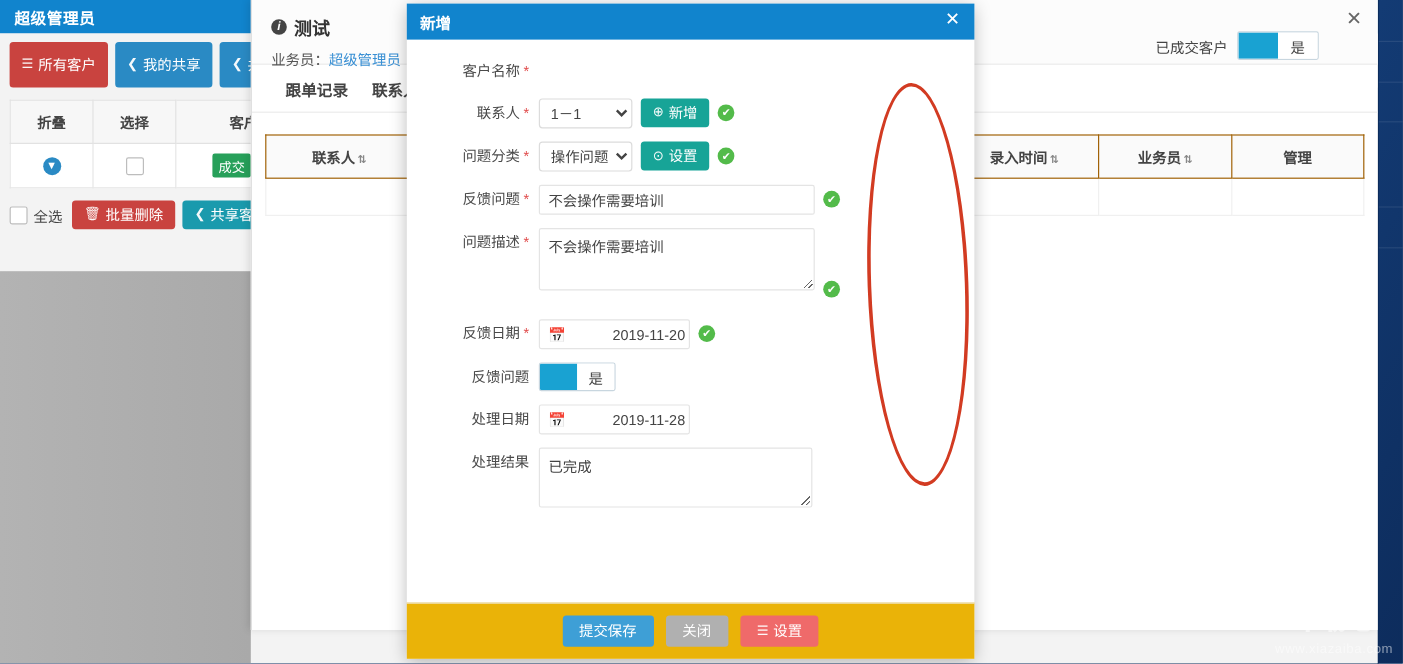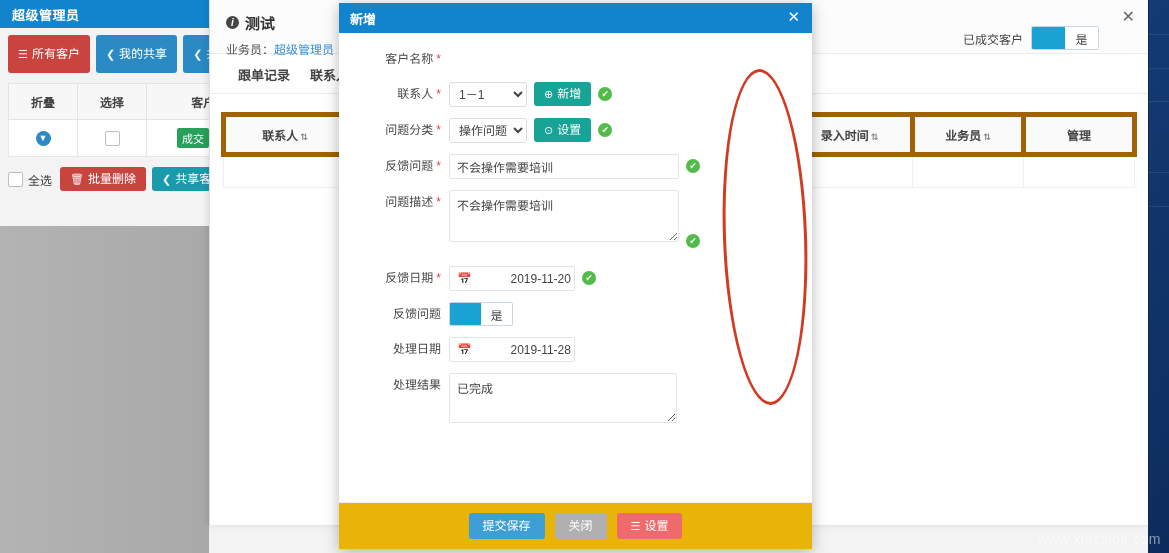--- a/index.html
+++ b/index.html
@@ -314,21 +314,21 @@
 
   
   #issue-table {
     width: 916px;
     margin: 18px 0 0 11px;
     border-collapse: collapse;
     font-size: 12px;
   }
   #issue-table th {
     background: #fafafa;
-    border: 5px solid #a16207;
+    border: 1px solid #a16207;
     padding: 9px 6px;
     font-weight: bold;
     color: #444;
     text-align: center;
     white-space: nowrap;
   }
   #issue-table td {
     border: 1px solid #f0f0f0;
     height: 28px;
     background: #fff;
@@ -516,21 +516,21 @@
   }
   #watermark .wm-big {
     font-size: 20px;
     font-weight: bold;
     letter-spacing: 1px;
     color: transparent;
     -webkit-text-stroke: 1px rgba(255,255,255,.55);
     line-height: 34px;
   }
   #watermark .wm-small {
-    font-size: 14px;
+    font-size: 11px;
     color: rgba(255,255,255,.5);
     letter-spacing: .5px;
   }
 </style>
 </head>
 <body>
 
 <div id="desktop">
   <div class="wp-band" style="top:34px;"></div>
   <div class="wp-band" style="top:68px;"></div>

